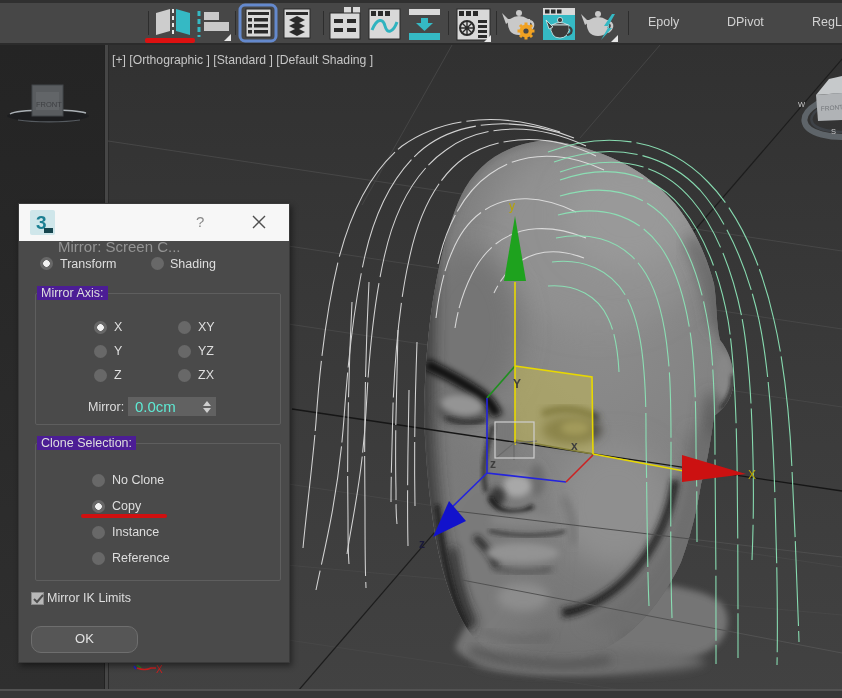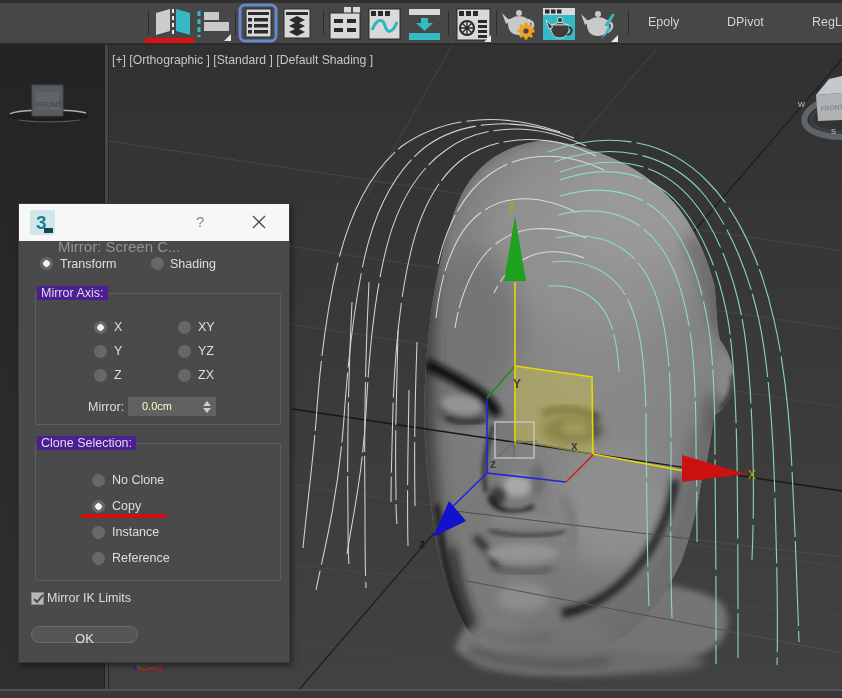--- a/index.html
+++ b/index.html
@@ -31,32 +31,32 @@
 #dlg .title { position:absolute; left:39px; top:10px; color:#949494; font-size:15px;margin-top:24px; }
 #dlg .help { position:absolute; left:177px; top:9px; color:#8a8a8a; font-size:15px; }
 #dlg .close { position:absolute; left:231px; top:7px; color:#555; font-size:17px; }
 .radio { position:absolute; width:13px; height:13px; border-radius:50%;
   background:#686868; }
 .radio.on { background:radial-gradient(circle at 50% 50%, #f2f2f2 0 3px, #686868 3.6px); }
 .lbl { position:absolute; white-space:nowrap; }
 .grp { position:absolute; border:1px solid #5e5e5e; border-radius:2px; }
 .grplbl { position:absolute; background:#4c1d95; padding:0 4px; }
 #offfield { position:absolute; left:109px; top:193px; width:88px; height:19px;
-  background:#616161; color:#fef9c3; line-height:19px; padding-left:14px; font-size:11px;}
+  background:#616161; color:#5eead4; line-height:19px; padding-left:7px; font-size:15px;}
 .spinup { position:absolute; left:184px; top:197px; width:0; height:0;
   border-left:4px solid transparent; border-right:4px solid transparent;
   border-bottom:5px solid #cfcfcf; }
 .spindn { position:absolute; left:184px; top:204px; width:0; height:0;
   border-left:4px solid transparent; border-right:4px solid transparent;
   border-top:5px solid #cfcfcf; }
 #redul2 { position:absolute; left:62px; top:310px; width:86px; height:4px;
   background:#d01010; border-radius:2px; }
 #chk { position:absolute; left:12px; top:388px; width:13px; height:13px;
   background:#b8b8b8; border:1px solid #8a8a8a; }
-.btn { position:absolute; top:422px; width:107px; height:17px; background:#565656;
+.btn { position:absolute; top:422px; width:107px; height:27px; background:#565656;
   border:1px solid #6e6e6e; border-radius:10px; color:#e2e2e2; font-size:13px;
   text-align:center; line-height:23px; }
 </style>
 </head>
 <body>
 <div id="stage">
 <svg id="scene" width="842" height="698">
 <defs>
   <linearGradient id="vpbg" x1="0" y1="0" x2="0" y2="1">
     <stop offset="0" stop-color="#313131"></stop>

